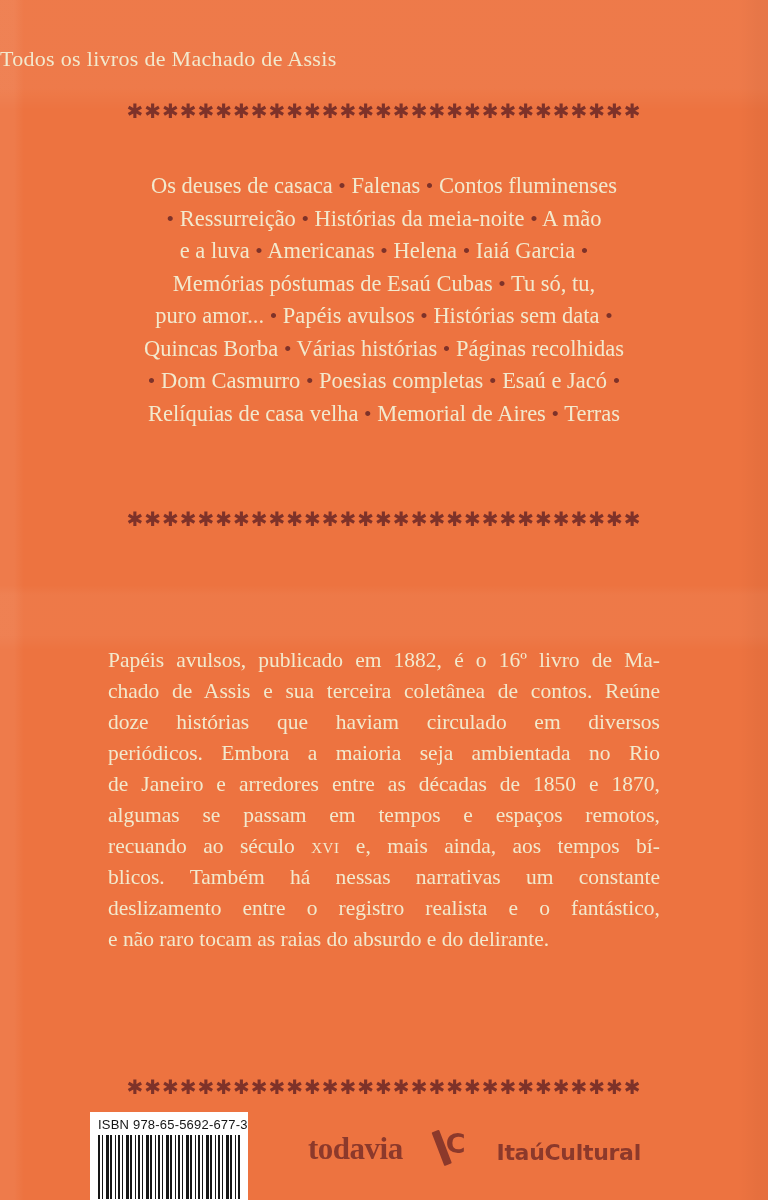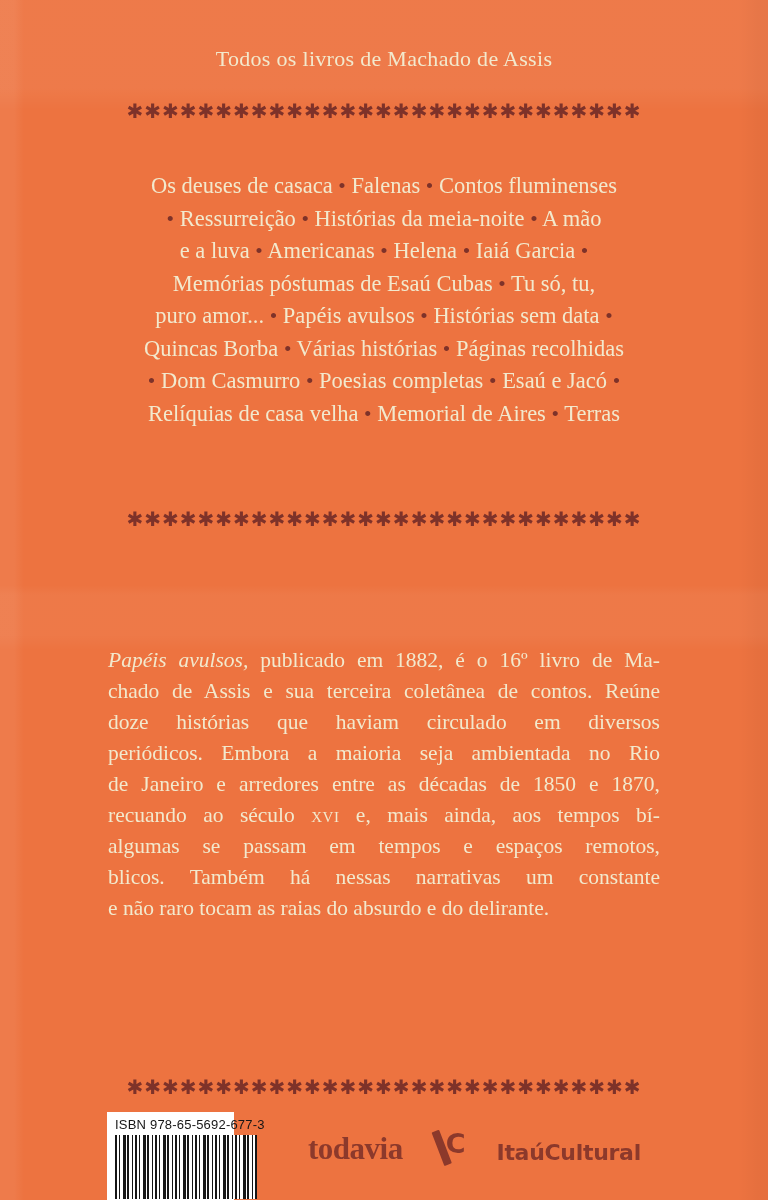--- a/index.html
+++ b/index.html
@@ -25,21 +25,21 @@
   .cover::before{
     content:"";position:absolute;inset:0;pointer-events:none;
     background:
       linear-gradient(90deg, rgba(255,255,255,.06) 0 14px, rgba(255,255,255,0) 24px),
       linear-gradient(180deg, rgba(255,255,255,.05) 0 88px, rgba(255,255,255,0) 110px),
       linear-gradient(180deg, rgba(255,255,255,0) 0 585px, rgba(255,255,255,.045) 595px 635px, rgba(255,255,255,0) 650px),
       linear-gradient(270deg, rgba(0,0,0,.03) 0 10px, rgba(0,0,0,0) 30px);
   }
   .title{
     position:absolute;top:46px;left:0;width:100%;
-    text-align:center;font-size:22px;letter-spacing:.3px;
+    text-align:left;font-size:22px;letter-spacing:.3px;
     color:var(--text-cream);
   }
   .sep{
     position:absolute;left:0;width:100%;
     text-align:center;white-space:nowrap;
     font-family:"DejaVu Sans",sans-serif;
     font-size:20px;letter-spacing:1px;line-height:1;
     color:var(--accent-maroon);
   }
   .sep1{top:101px;}
@@ -56,24 +56,24 @@
   .book-line .bullet{color:var(--accent-maroon);font-size:.95em;}
   .description{
     position:absolute;top:645px;left:108px;width:552px;
     color:var(--text-cream);
   }
   .para-line{
     font-size:21.5px;line-height:31px;white-space:nowrap;
     text-align:justify;text-align-last:justify;
   }
   .para-line.last{text-align-last:left;}
-  .seg-i{font-style:italic;}
+  .seg-i{}
   .seg-sc{font-variant:small-caps;letter-spacing:.5px;}
   .barcode-panel{
-    position:absolute;left:107px;top:1112px;width:127px;height:88px;
+    position:absolute;left:90px;top:1112px;width:158px;height:88px;
     background:var(--panel-white);
     padding:5px 8px 0 8px;
   }
   .isbn-label{
     font-family:"Liberation Sans","DejaVu Sans",sans-serif;
     font-size:13px;letter-spacing:.2px;color:var(--isbn-black);
     white-space:nowrap;text-align:center;
   }
   .barcode{
     margin-top:3px;height:64px;width:142px;
@@ -132,23 +132,24 @@
     </div>
 
   <div class="sep sep2">✱✱✱✱✱✱✱✱✱✱✱✱✱✱✱✱✱✱✱✱✱✱✱✱✱✱✱✱✱</div>
 
   <div class="description">
       <div class="para-line"><span class="seg-i">Papéis avulsos,</span><span class="seg-n"> publicado em 1882, é o 16º livro de Ma-</span></div>
       <div class="para-line"><span class="seg-n">chado de Assis e sua terceira coletânea de contos. Reúne</span></div>
       <div class="para-line"><span class="seg-n">doze histórias que haviam circulado em diversos</span></div>
       <div class="para-line"><span class="seg-n">periódicos. Embora a maioria seja ambientada no Rio</span></div>
       <div class="para-line"><span class="seg-n">de Janeiro e arredores entre as décadas de 1850 e 1870,</span></div>
+      <div class="para-line"><span class="seg-n">algumas se passam em tempos e espaços remotos,</span></div>
       <div class="para-line"><span class="seg-n">recuando ao século </span><span class="seg-sc">xvi</span><span class="seg-n"> e, mais ainda, aos tempos bí-</span></div>
-      <div class="para-line"><span class="seg-n">algumas se passam em tempos e espaços remotos,</span></div>
       <div class="para-line"><span class="seg-n">blicos. Também há nessas narrativas um constante</span></div>
+      <div class="para-line"><span class="seg-n">deslizamento entre o registro realista e o fantástico,</span></div>
       <div class="para-line last"><span class="seg-n">e não raro tocam as raias do absurdo e do delirante.</span></div>
     </div>
 
   <div class="sep sep3">✱✱✱✱✱✱✱✱✱✱✱✱✱✱✱✱✱✱✱✱✱✱✱✱✱✱✱✱✱</div>
 
   <div class="barcode-panel">
     <div class="isbn-label">ISBN 978-65-5692-677-3</div>
     <div class="barcode"></div>
   </div>
 

